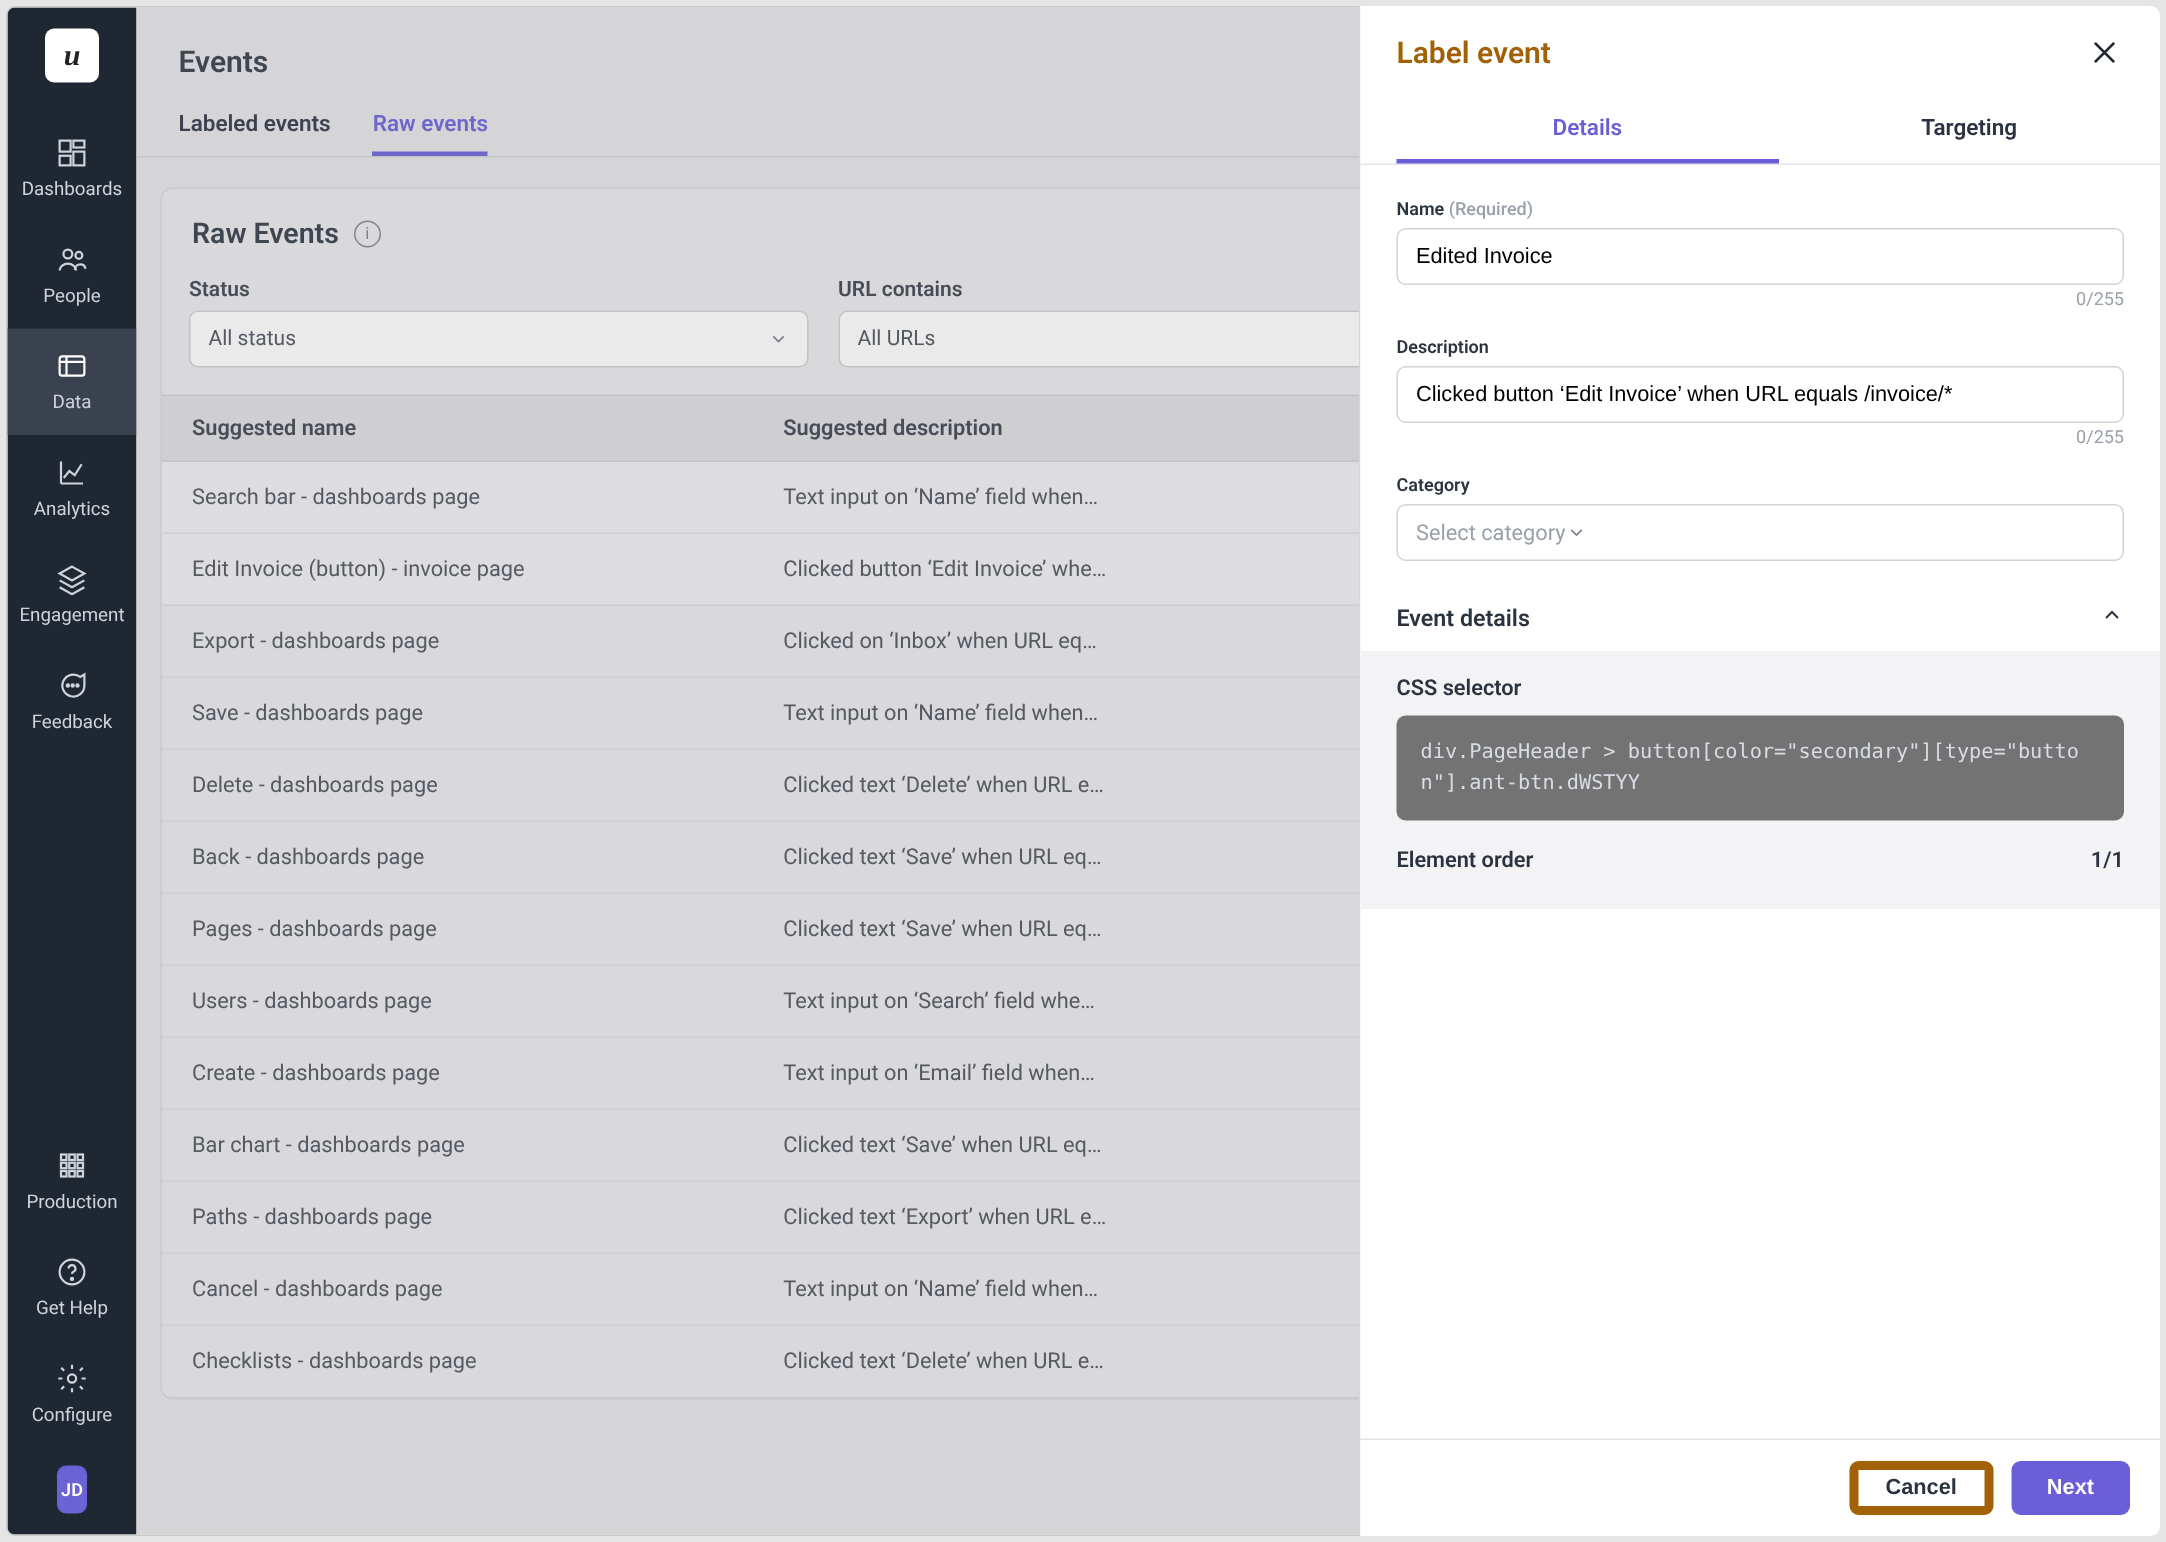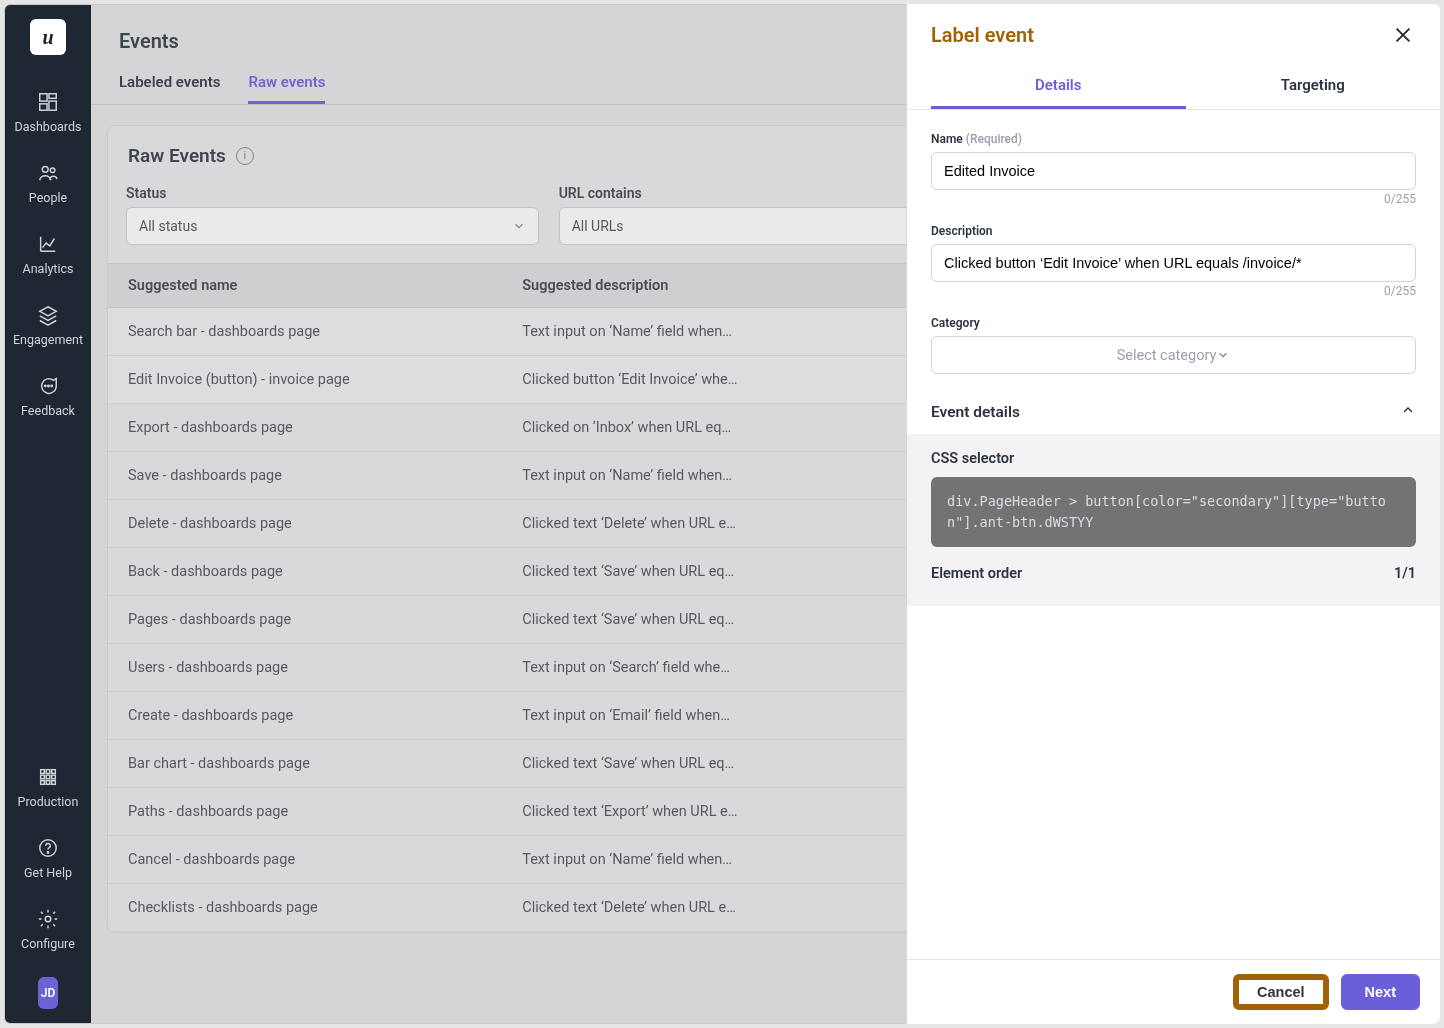--- a/index.html
+++ b/index.html
@@ -211,21 +211,21 @@
   .form-group { margin-bottom: 18px; }
   .form-label {
     font-size:12px; font-weight:600; color:#2c3340;
     display:block; margin-bottom:6px;
   }
   .form-label .req { color:#9aa0aa; font-weight:500; }
   .text-input, .select-input {
     width:100%; height:38px;
     border:1px solid #d2d2d8; border-radius:6px;
     padding:0 12px; font-size:14.5px; color:#3a3f48;
-    display:flex; align-items:center; justify-content:center;
+    display:flex; align-items:center; justify-content:flex-start;
     background:#fff;
   }
   .text-input input { border:none; outline:none; width:100%; font-size:14.5px; }
   .counter { text-align:right; font-size:12px; color:#9aa0aa; margin-top:2px; }
   .select-placeholder { color:#9aa0aa; }
   .section-head {
     display:flex; align-items:center; justify-content:space-between;
     padding: 10px 0 12px;
     font-size:15.5px; font-weight:600; color:#2c3340;
     cursor:pointer;
@@ -287,20 +287,29 @@
       <div class="nav-item">
         <span class="icon-slot">
           <svg viewBox="0 0 24 24">
               <circle cx="9" cy="8" r="3.2"></circle>
               <circle cx="17" cy="9" r="2.5"></circle>
               <path d="M3 20c0-3 3-5 6-5s6 2 6 5"></path>
               <path d="M14 19.5c.2-2.4 2-4 4-4s3.5 1.2 3.8 3.2"></path>
             </svg>
         </span>
         <span>People</span>
+      </div>
+      <div class="nav-item active">
+        <span class="icon-slot">
+          <svg viewBox="0 0 24 24">
+              <rect x="3" y="5" width="18" height="14" rx="2"></rect>
+              <path d="M3 9h18M8 5v14"></path>
+            </svg>
+        </span>
+        <span>Data</span>
       </div>
       <div class="nav-item">
         <span class="icon-slot">
           <svg viewBox="0 0 24 24">
               <path d="M4 20V4M4 20h16"></path>
               <path d="M6 16l4-5 4 3 5-8"></path>
             </svg>
         </span>
         <span>Analytics</span>
       </div>

